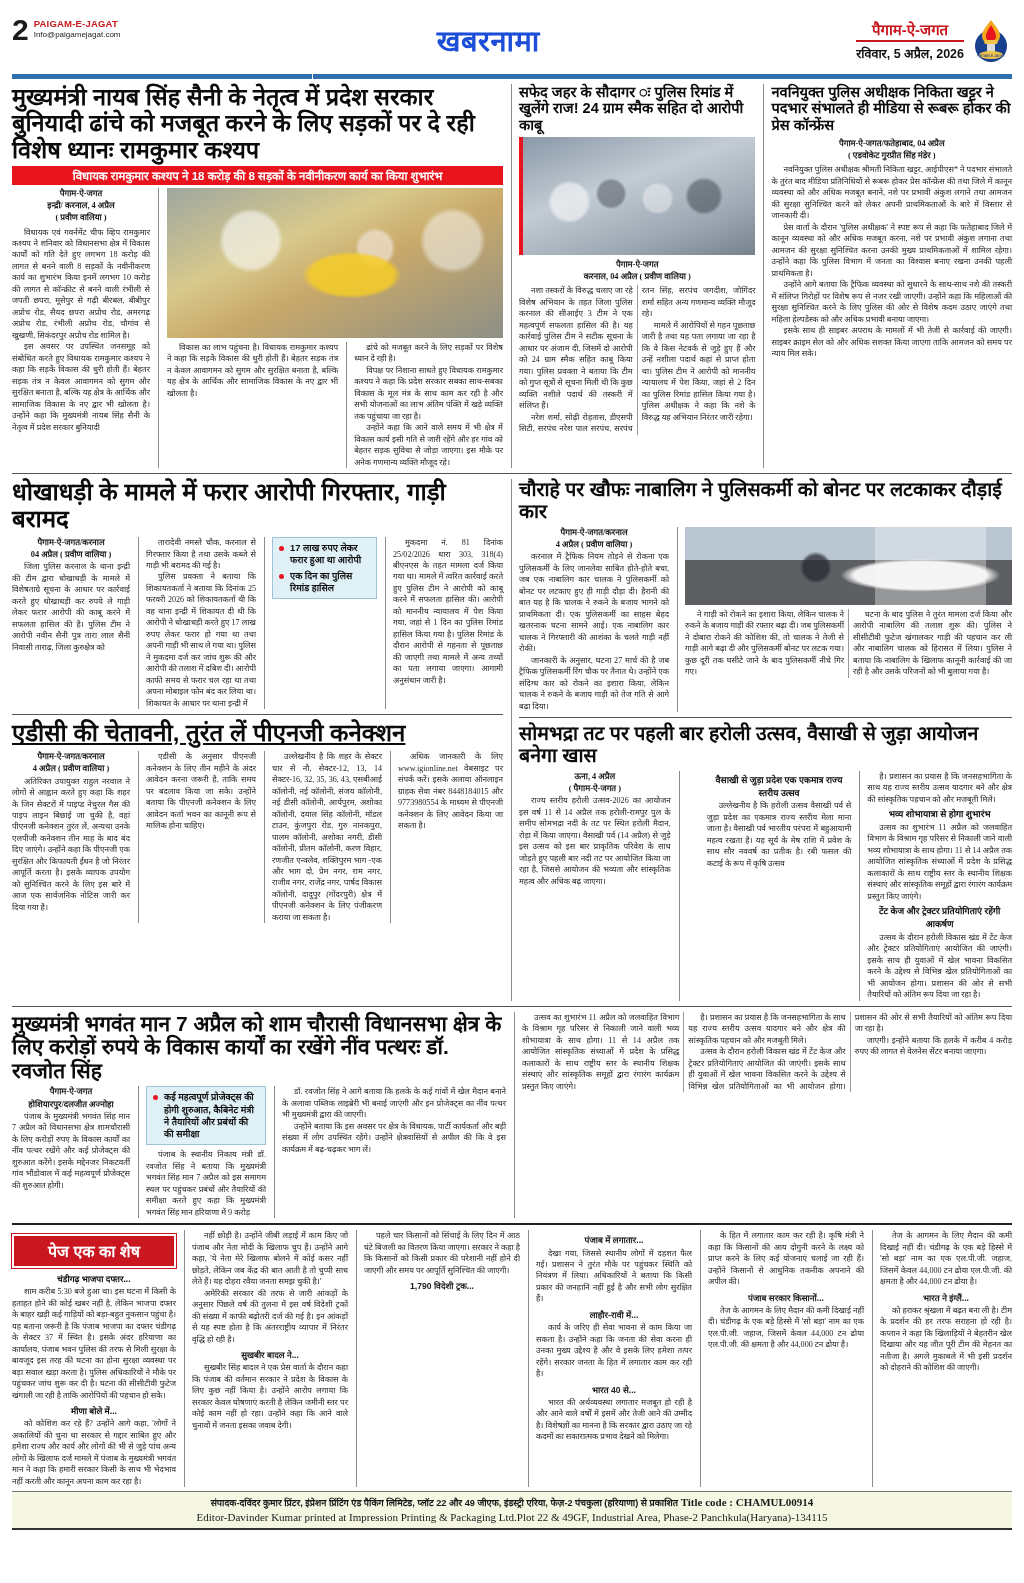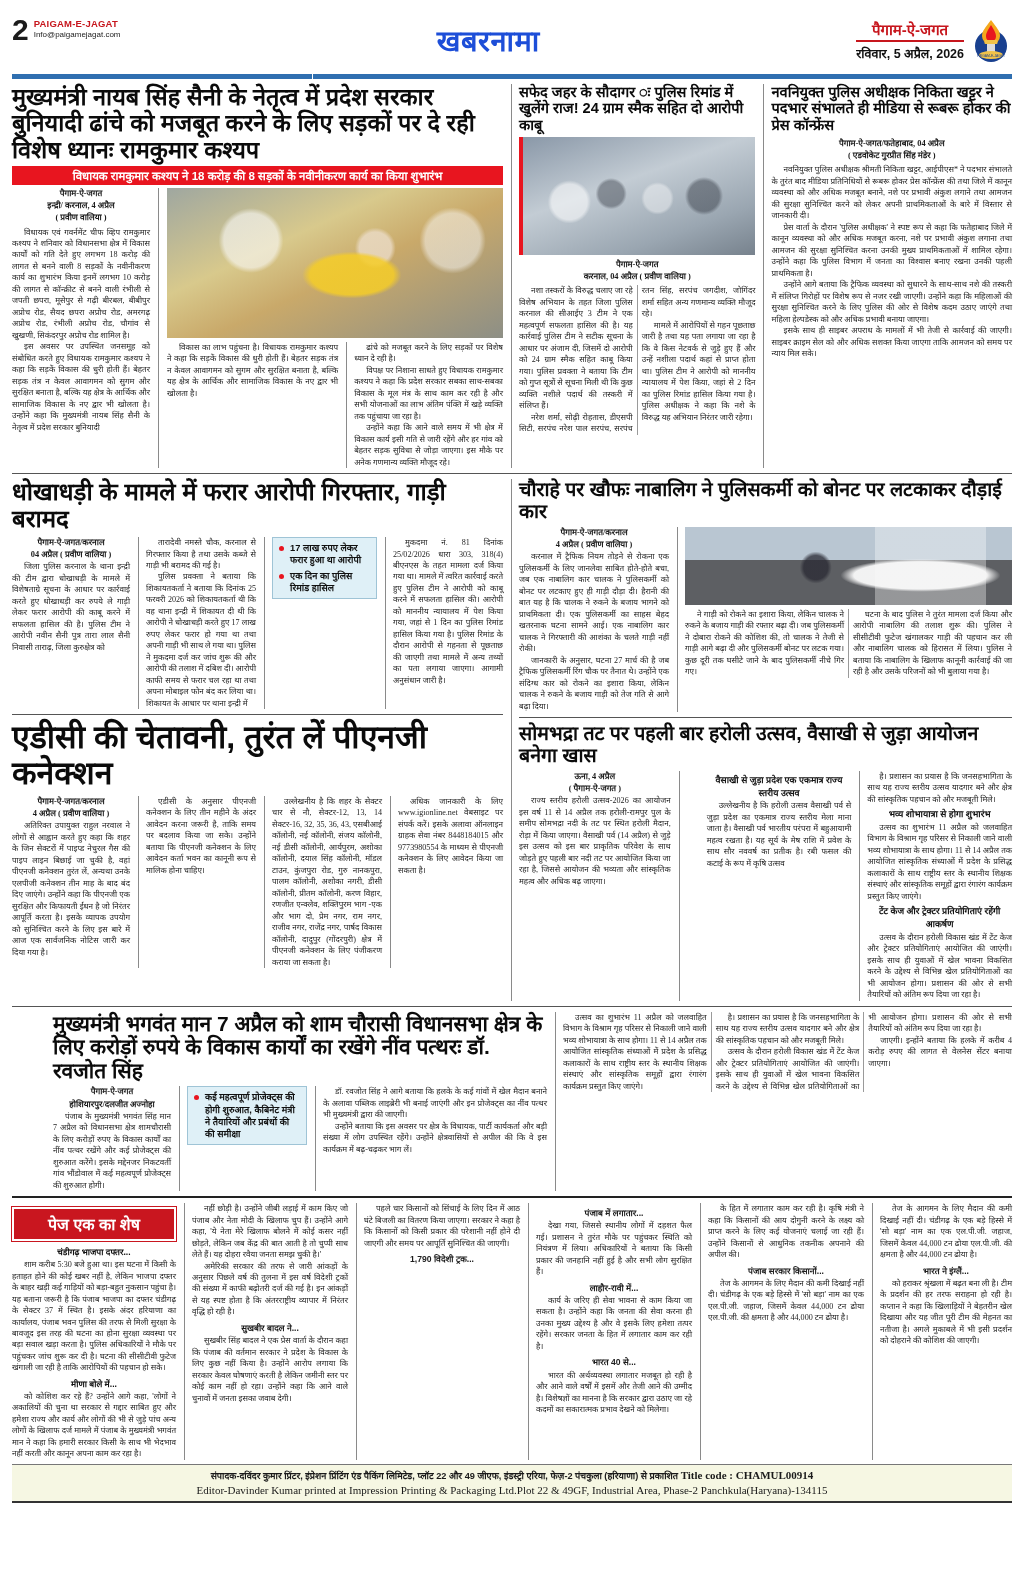--- a/index.html
+++ b/index.html
@@ -158,21 +158,21 @@
 
   
   .toprow { display: flex; gap: 8px; }
   .col-a { width: 494px; }
   .col-b { width: 246px; }
   .col-c { width: 250px; }
 
   .h-main { font-size: 23.5px; }
   .h-mid  { font-size: 14.6px; }
   .h-sec  { font-size: 24px; }
-  .h-sec2 { font-size: 32px; }
+  .h-sec2 { font-size: 24px; text-decoration: underline; }
   .h-wide { font-size: 21px; }
   .h-r    { font-size: 19.5px; }
 
   
   .pageone-badge {
     background: #c9161f; color: #fff; text-align: center;
     font-family: "Liberation Sans", sans-serif;
     font-weight: bold; font-size: 16px; padding: 4px 2px;
     border: 2px solid #fff; outline: 1px solid #c9161f;
     margin: 4px 0 5px;
@@ -389,35 +389,38 @@
               <p>उत्सव के दौरान हरोली विकास खंड में टेंट केज और ट्रेक्टर प्रतियोगिताएं आयोजित की जाएंगी। इसके साथ ही युवाओं में खेल भावना विकसित करने के उद्देश्य से विभिन्न खेल प्रतियोगिताओं का भी आयोजन होगा। प्रशासन की ओर से सभी तैयारियों को अंतिम रूप दिया जा रहा है।</p>
             </div>
           </div>
         </div>
       </div>
     </div>
   </div>
 
   <div class="hr-thin"></div>
 
-  <div style="display:flex; gap:8px;margin-left:41px;">
+  <div style="display:flex; gap:8px;">
     <div style="width:494px;">
       <div class="hl h-wide">मुख्यमंत्री भगवंत मान 7 अप्रैल को शाम चौरासी विधानसभा क्षेत्र के लिए करोड़ों रुपये के विकास कार्यों का रखेंगे नींव पत्थरः डॉ. रवजोत सिंह</div>
       <div style="display:flex; gap:8px; margin-top:4px;">
         <div style="width:118px;" class="body-txt">
           <div class="byline">पैगाम-ऐ-जगत</div>
           <div class="byline">होशियारपुर/दलजीत अज्नोहा</div>
           <p>पंजाब के मुख्यमंत्री भगवंत सिंह मान 7 अप्रैल को विधानसभा क्षेत्र शामचौरासी के लिए करोड़ों रुपए के विकास कार्यों का नींव पत्थर रखेंगे और कई प्रोजेक्ट्स की शुरुआत करेंगे। इसके मद्देनजर निकटवर्ती गांव भौंडोवाल में कई महत्वपूर्ण प्रोजेक्ट्स की शुरुआत होगी।</p>
         </div>
         <div style="width:128px;" class="vdiv">
           <div style="padding-left:7px;">
             <div class="bullets">
               <ul>
                 <li>कई महत्वपूर्ण प्रोजेक्ट्स की होगी शुरुआत, कैबिनेट मंत्री ने तैयारियों और प्रबंधों की की समीक्षा</li>
               </ul>
+            </div>
+            <div class="body-txt" style="margin-top:4px;">
+              <p>पंजाब के स्थानीय निकाय मंत्री डॉ. रवजोत सिंह ने बताया कि मुख्यमंत्री भगवंत सिंह मान 7 अप्रैल को इस समागम स्थल पर पहुंचकर प्रबंधों और तैयारियों की समीक्षा करते हुए कहा कि मुख्यमंत्री भगवंत सिंह मान हरियाणा में 9 करोड़</p>
             </div>
           </div>
         </div>
         <div style="flex:1;" class="vdiv body-txt">
           <p style="padding-left:7px;">डॉ. रवजोत सिंह ने आगे बताया कि हलके के कई गांवों में खेल मैदान बनाने के अलावा पब्लिक लाइब्रेरी भी बनाई जाएंगी और इन प्रोजेक्ट्स का नींव पत्थर भी मुख्यमंत्री द्वारा की जाएगी।</p>
           <p style="padding-left:7px;">उन्होंने बताया कि इस अवसर पर क्षेत्र के विधायक, पार्टी कार्यकर्ता और बड़ी संख्या में लोग उपस्थित रहेंगे। उन्होंने क्षेत्रवासियों से अपील की कि वे इस कार्यक्रम में बढ़-चढ़कर भाग लें।</p>
         </div>
       </div>
     </div>
 

